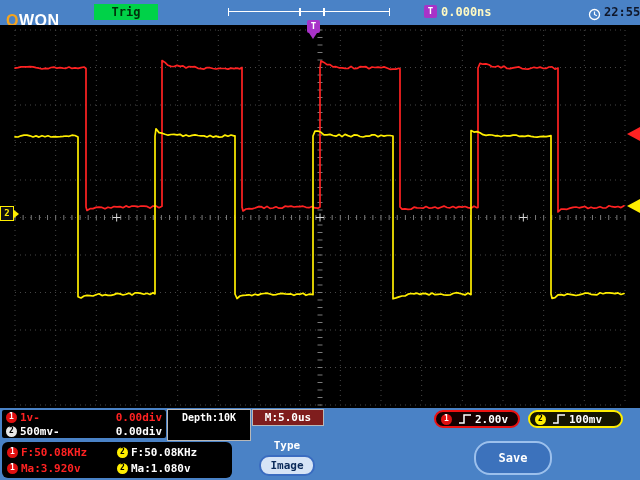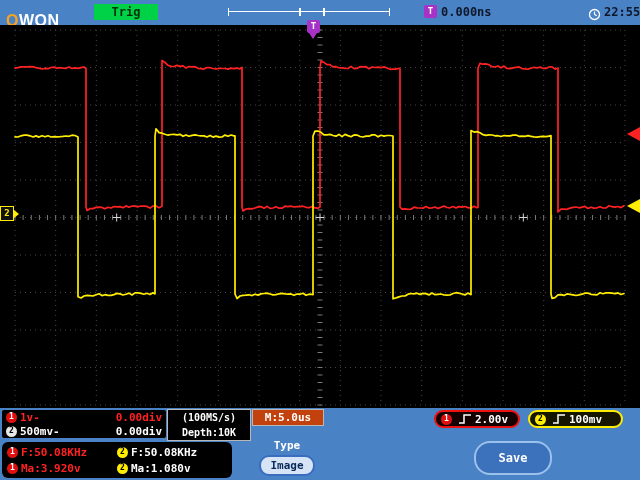--- a/index.html
+++ b/index.html
@@ -14,21 +14,21 @@
             color:#00320a;font:bold 12px "DejaVu Sans Mono",monospace;text-align:center;
             line-height:16px;border-radius:0;}
   .mem-bar{position:absolute;left:228px;top:8px;width:160px;height:8px;
            border-left:1px solid #fff;border-right:1px solid #fff;}
   .mem-line{position:absolute;left:0;right:0;top:3px;height:1px;background:#fff;}
   .mem-window{position:absolute;left:70px;top:0;width:22px;height:8px;
               border-left:2px solid #fff;border-right:2px solid #fff;}
   .t-icon{position:absolute;width:13px;height:13px;background:#a832c8;color:#fff;
           font:bold 9px "DejaVu Sans Mono",monospace;text-align:center;line-height:13px;border-radius:2px;}
   #t-icon-top{left:424px;top:5px;}
-  .trig-offset{position:absolute;left:441px;top:5px;color:#0f172a;font:bold 12px "DejaVu Sans Mono",monospace;}
+  .trig-offset{position:absolute;left:441px;top:5px;color:#fef9c3;font:bold 12px "DejaVu Sans Mono",monospace;}
   .clock-icon{position:absolute;left:588px;top:6px;width:13px;height:13px;}
   .clock{position:absolute;left:604px;top:5px;color:#0f172a;font:bold 12px "DejaVu Sans Mono",monospace;}
   
   .screen{position:absolute;left:0;top:25px;width:640px;height:383px;background:#000;}
   .trig-pos{position:absolute;left:307px;top:20px;z-index:6;}
   .tp-square{width:13px;height:13px;background:#a832c8;color:#fff;
              font:bold 9px "DejaVu Sans Mono",monospace;text-align:center;line-height:13px;border-radius:2px;}
   .tp-arrow{width:0;height:0;border-left:4px solid transparent;border-right:4px solid transparent;
             border-top:6px solid #a832c8;margin-left:2px;}
   .ch2-ground{position:absolute;left:0;top:206px;z-index:5;display:flex;align-items:center;}
@@ -48,21 +48,21 @@
   .vrow .sp{flex:1;}
   .c-red{color:#ff2222;} .c-white{color:#ffffff;}
   .nc{display:inline-block;width:11px;height:11px;border-radius:50%;text-align:center;
       line-height:11px;font:bold 8px "DejaVu Sans Mono",monospace;margin-right:3px;flex:none;}
   .nc-red{background:#e01010;color:#fff;}
   .nc-white{background:#e8e8e8;color:#000;}
   .nc-yellow{background:#ffee00;color:#000;}
   .acq-panel{position:absolute;left:167px;top:1px;width:82px;height:30px;background:#000;
              border:1px solid #b8b8b8;color:#fff;text-align:center;
              font:bold 10px "DejaVu Sans Mono",monospace;line-height:15px;}
-  .tb-panel{position:absolute;left:252px;top:1px;width:70px;height:15px;background:#c2410c;
+  .tb-panel{position:absolute;left:252px;top:1px;width:70px;height:15px;background:#7f1d1d;
             border:1px solid #b8b8b8;color:#fff;text-align:center;
             font:bold 11px "DejaVu Sans Mono",monospace;line-height:15px;}
   .freq-panel{position:absolute;left:2px;top:34px;width:230px;height:36px;background:#000;
               border-radius:6px;display:grid;grid-template-columns:1fr 1fr;align-content:center;
               row-gap:3px;padding:0 5px;box-sizing:border-box;}
   .fcell{display:flex;align-items:center;font:bold 11px "DejaVu Sans Mono",monospace;}
   .type-menu{position:absolute;left:252px;top:29px;width:70px;height:43px;text-align:center;}
   .type-label{color:#fff;font:bold 11px "DejaVu Sans Mono",monospace;margin-top:2px;}
   .image-btn{margin:3px auto 0;width:52px;height:17px;background:#d6e4f6;border:2px solid #3a6cc0;
              color:#0a2a5a;font:bold 11px "DejaVu Sans Mono",monospace;line-height:17px;
@@ -290,21 +290,20 @@
       </div>
       <div class="vrow c-white">
         <span class="nc nc-white">2</span>
         <span>500mv-</span>
         <span class="sp"></span>
         <span>0.00div</span>
       </div>
     </div>
 
     <div class="acq-panel">
-      <div>(100MS/s)</div>
       <div>Depth:10K</div>
     </div>
 
     <div class="tb-panel">M:5.0us</div>
 
     <div class="freq-panel">
       <div class="fcell c-red">
         <span class="nc nc-red">1</span>
         <span>F:50.08KHz</span>
       </div>

